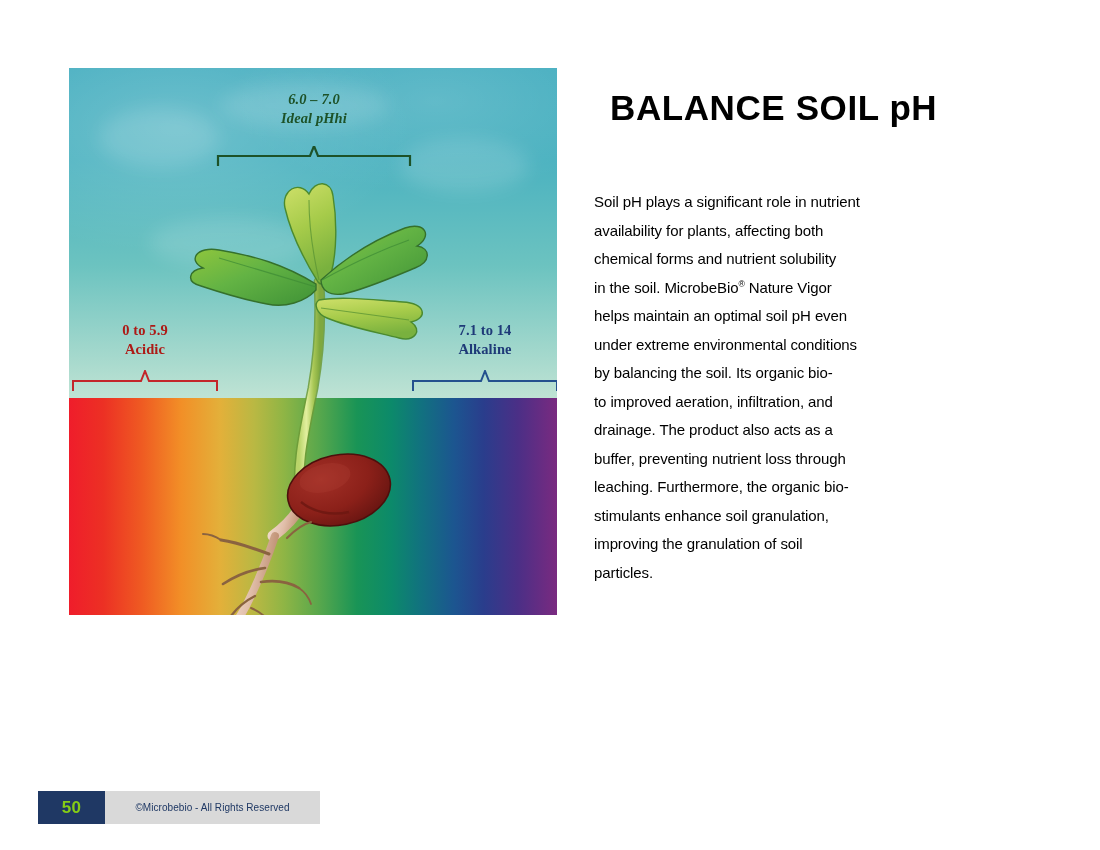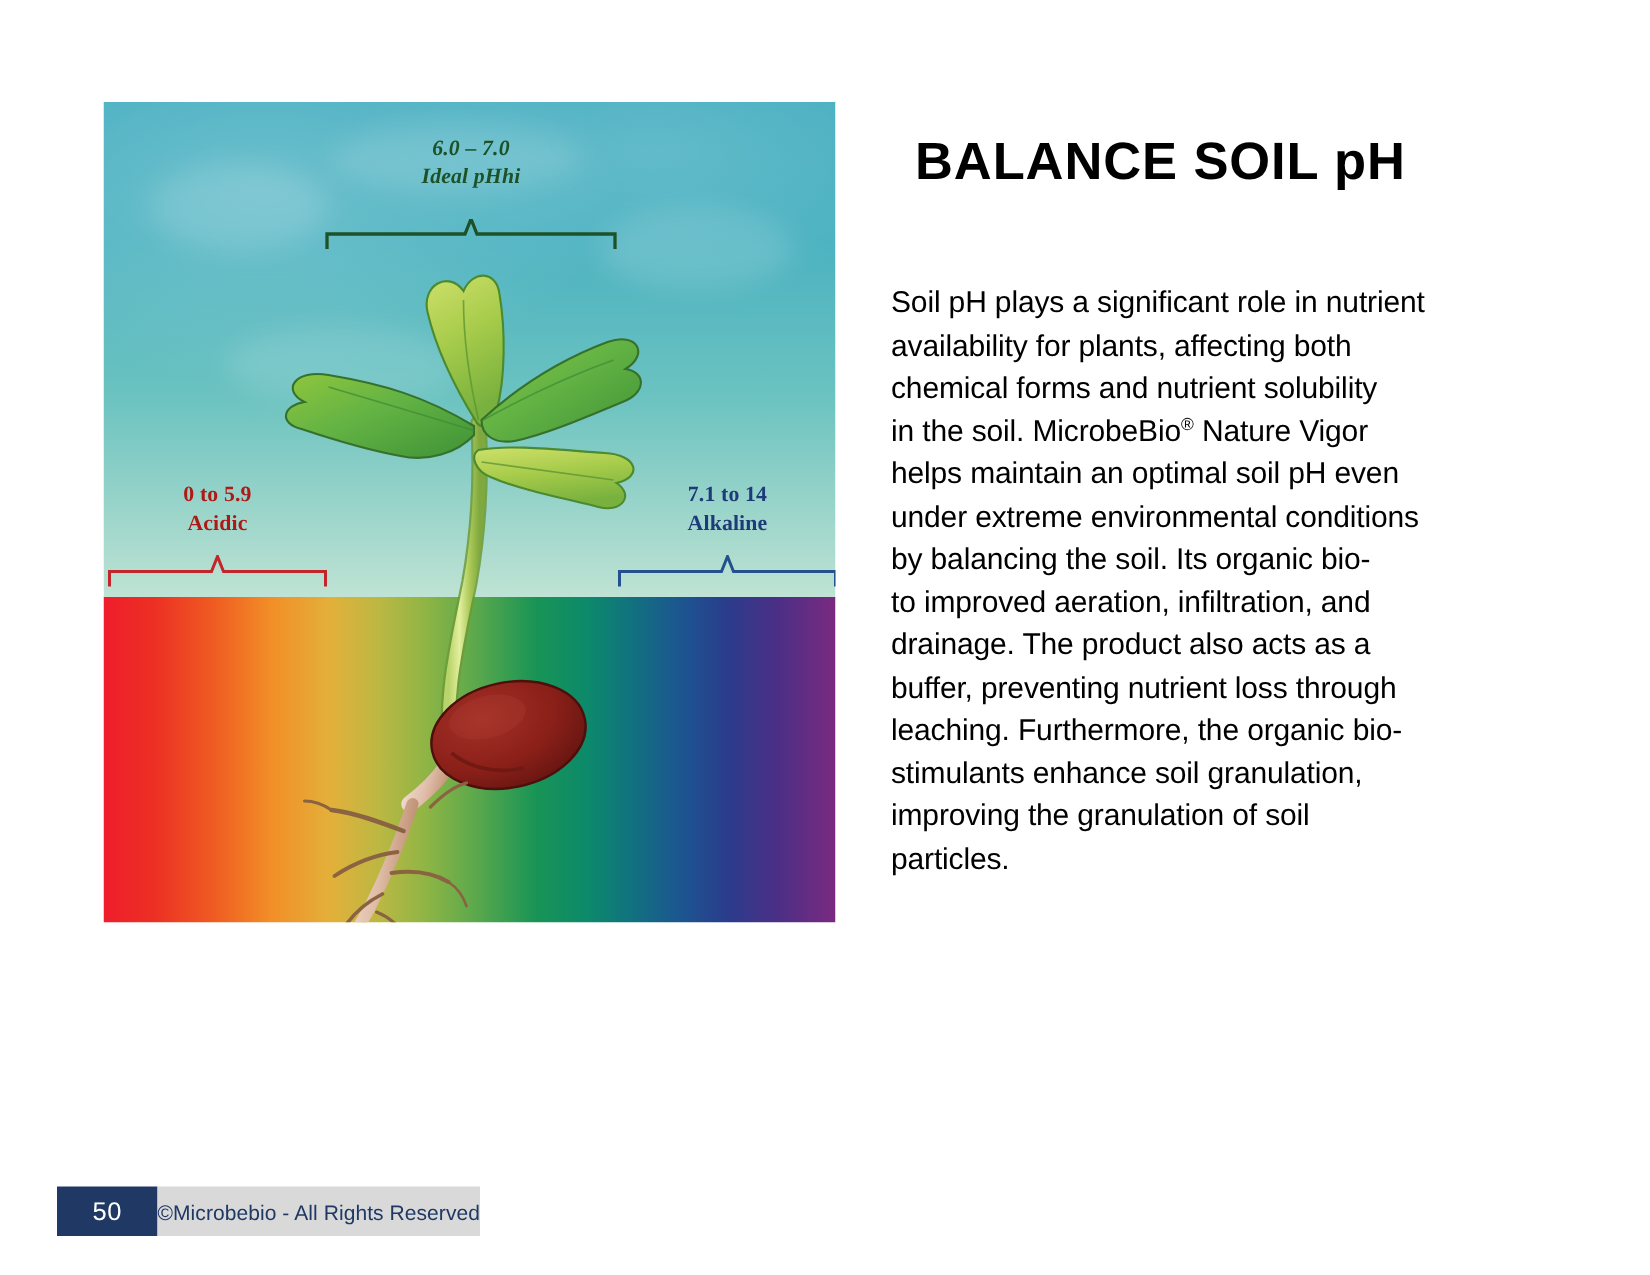--- a/index.html
+++ b/index.html
@@ -102,57 +102,58 @@
     margin: 16px;
     white-space: nowrap;
   }
   #bodycopy {
     margin: 0;
     position: absolute;
     left: 0;
     top: 114px;
     width: 446px;
     font-family: "Liberation Sans", sans-serif;
-    font-size: 20px;
+    font-size: 15px;
     line-height: 28.5px;
     color: #000000;
     letter-spacing: -0.1px;
   }
   #bodycopy .ln { display: block; white-space: nowrap; }
   sup.reg { font-size: 0.58em; vertical-align: super; line-height: 0; }
 
   
   #footer {
     position: absolute;
     left: 38px;
     top: 791px;
     height: 33px;
     display: flex;
     align-items: stretch;
   }
   #page-num-box {
     width: 67px;
     background: #1f3864;
-    color: #ffffff;
+    color: #84cc16;
     display: flex;
     align-items: center;
     justify-content: center;
     font-family: "Liberation Sans", sans-serif;
     font-size: 17px;
     letter-spacing: 0.4px;
+    font-weight: bold;
   }
   #copyright-box {
     width: 215px;
     background: #d9d9d9;
     color: #1f3864;
     display: flex;
     align-items: center;
     justify-content: center;
     font-family: "Liberation Sans", sans-serif;
-    font-size: 14px;
+    font-size: 10px;
     letter-spacing: 0.05px;
     white-space: nowrap;
   }
 </style>
 </head>
 <body>
 
 <div id="illustration">
 
   <div class="sky">

